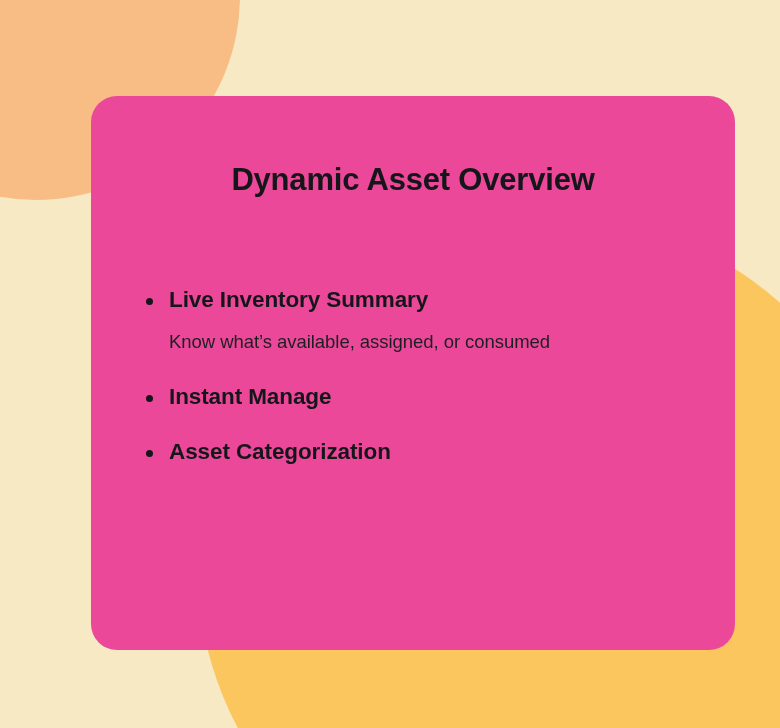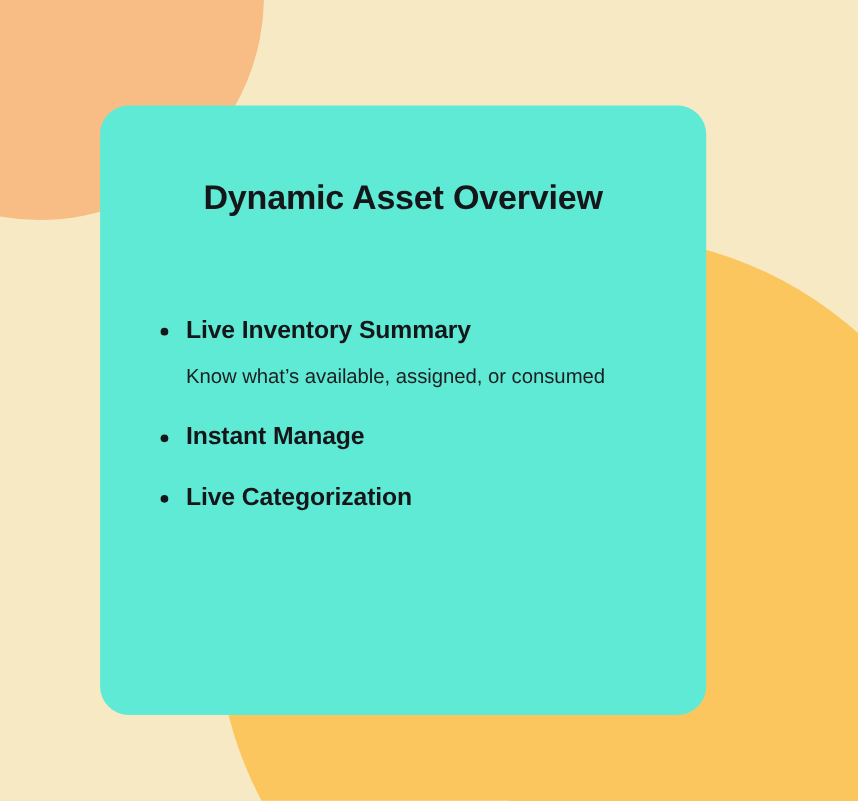--- a/index.html
+++ b/index.html
@@ -41,23 +41,23 @@
     height: 700px;
     border-radius: 50%;
     background: #fcc65f;
   }
 
   
   .card {
     position: absolute;
     left: 91px;
     top: 96px;
-    width: 551px;
+    width: 644px;
     height: 554px;
-    background: #5eead4;
+    background: #ec4899;
     border-radius: 26px;
     box-sizing: border-box;
     padding: 0;
   }
 
   .card-title {
     position: absolute;
     top: 65px;
     left: 0;
     width: 100%;
@@ -135,19 +135,19 @@
         <div class="feature-desc">Know what’s available, assigned, or consumed</div>
       </li>
 
       <li class="feature-item">
         <span class="feature-bullet"></span>
         <div class="feature-heading">Instant Manage</div>
       </li>
 
       <li class="feature-item">
         <span class="feature-bullet"></span>
-        <div class="feature-heading">Live Categorization</div>
+        <div class="feature-heading">Asset Categorization</div>
       </li>
 
     </ul>
 
   </div>
 </div>
 
 </body></html>

